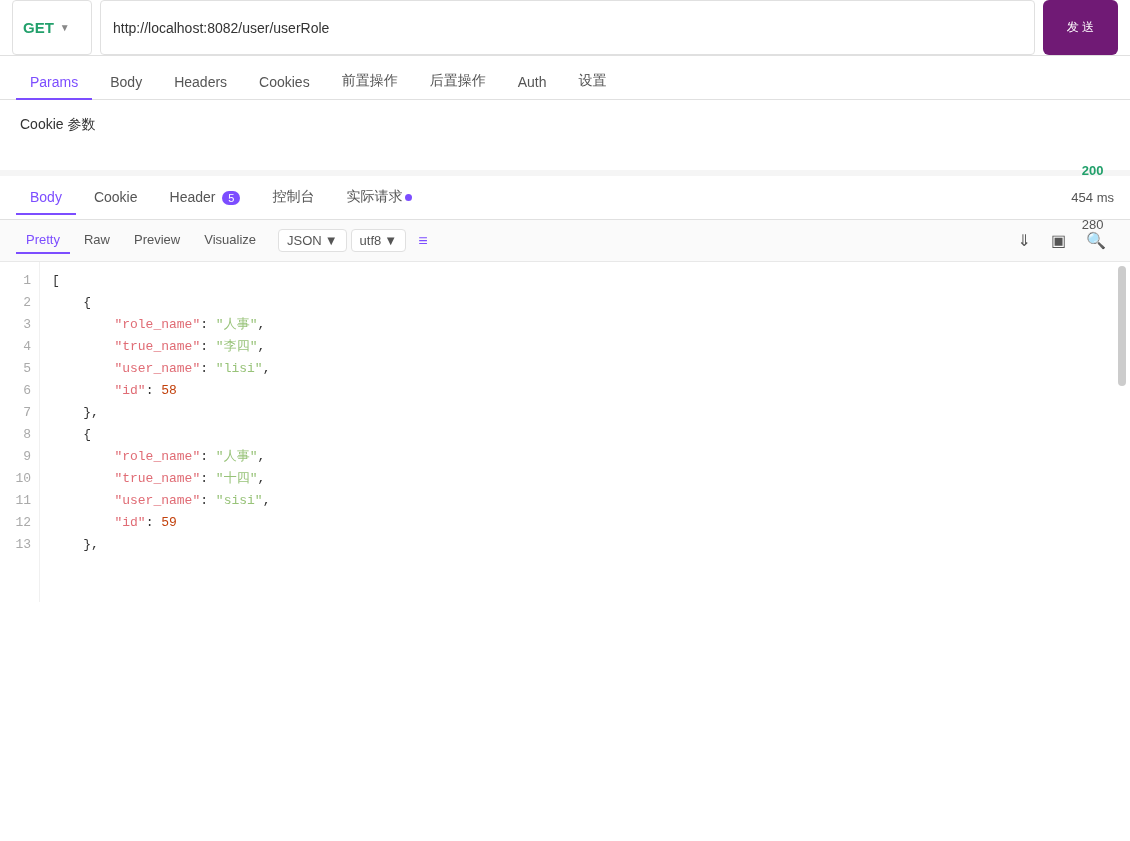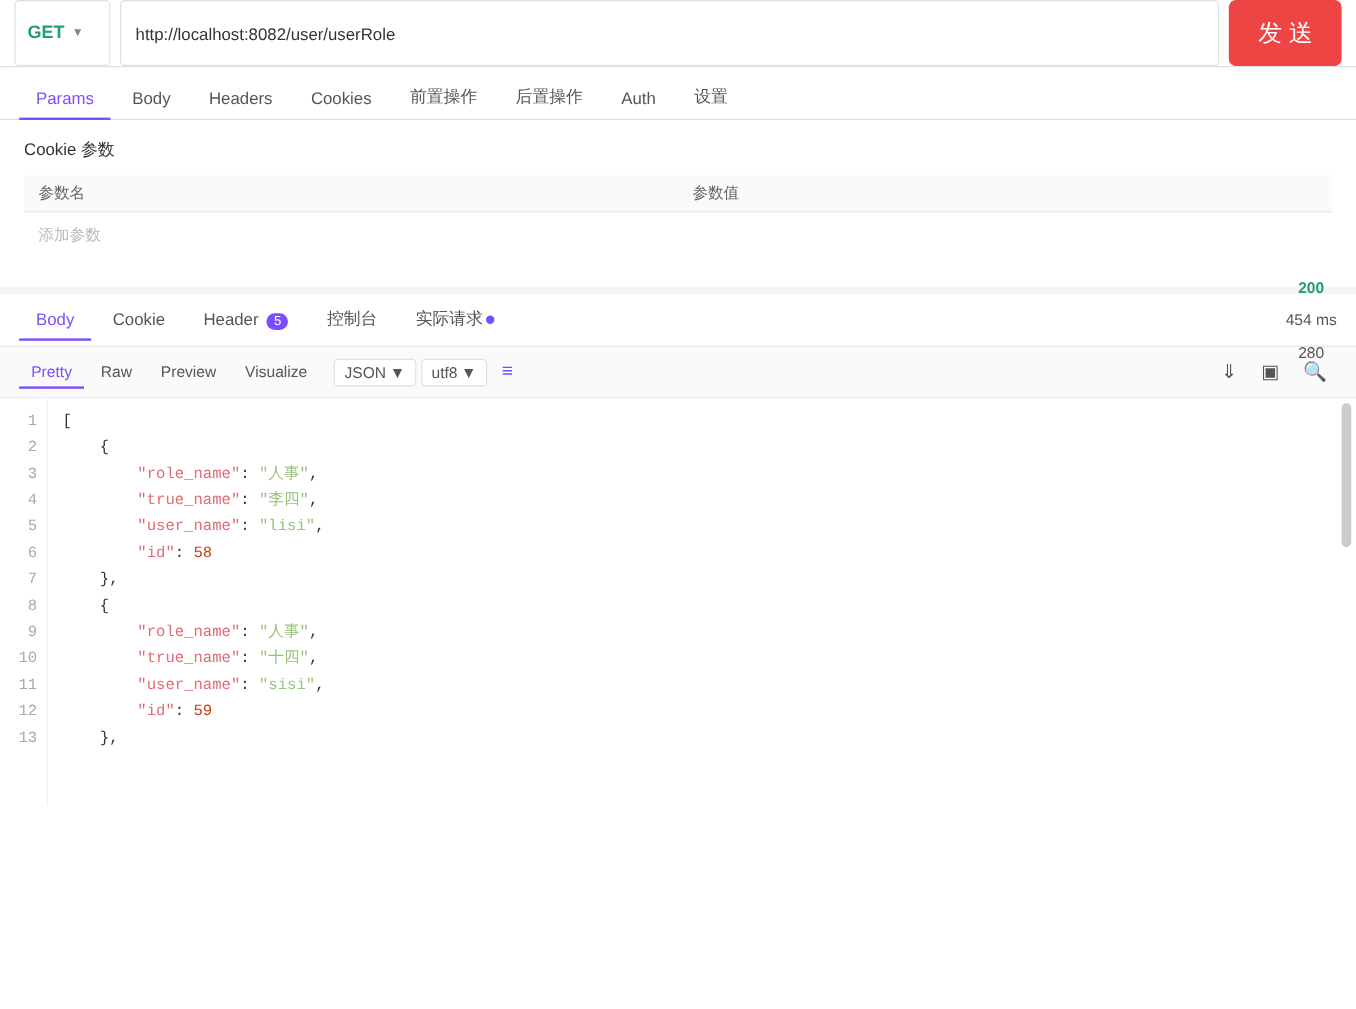--- a/index.html
+++ b/index.html
@@ -36,26 +36,26 @@
     .url-input {
       flex: 1;
       border: 1px solid #e0e0e0;
       border-radius: 4px;
       padding: 8px 12px;
       font-size: 14px;
       color: #333;
       outline: none;
     }
     .send-button {
-      background: #ef4444;
+      background: #701a75;
       color: #fff;
       border: none;
       border-radius: 6px;
       padding: 10px 24px;
-      font-size: 20px;
+      font-size: 12px;
       cursor: pointer;
       white-space: nowrap;
     }
 
     
     .request-tabs {
       display: flex;
       align-items: flex-end;
       border-bottom: 1px solid #e0e0e0;
       padding: 0 16px;
@@ -286,33 +286,20 @@
   <div class="req-tab">Headers</div>
   <div class="req-tab">Cookies</div>
   <div class="req-tab">前置操作</div>
   <div class="req-tab">后置操作</div>
   <div class="req-tab">Auth</div>
   <div class="req-tab">设置</div>
 </div>
 
 <div class="params-section">
   <div class="section-title">Cookie 参数</div>
-  <table class="params-table">
-    <thead>
-      <tr>
-        <th>参数名</th>
-        <th>参数值</th>
-      </tr>
-    </thead>
-    <tbody>
-      <tr class="add-param-row">
-        <td colspan="2">添加参数</td>
-      </tr>
-    </tbody>
-  </table>
 </div>
 
 <div class="response-area">
   <div class="response-tabs-bar">
     <div class="response-tabs-left">
       <div class="resp-tab active">Body</div>
       <div class="resp-tab">Cookie</div>
       <div class="resp-tab">
         Header <span class="badge">5</span>
       </div>

